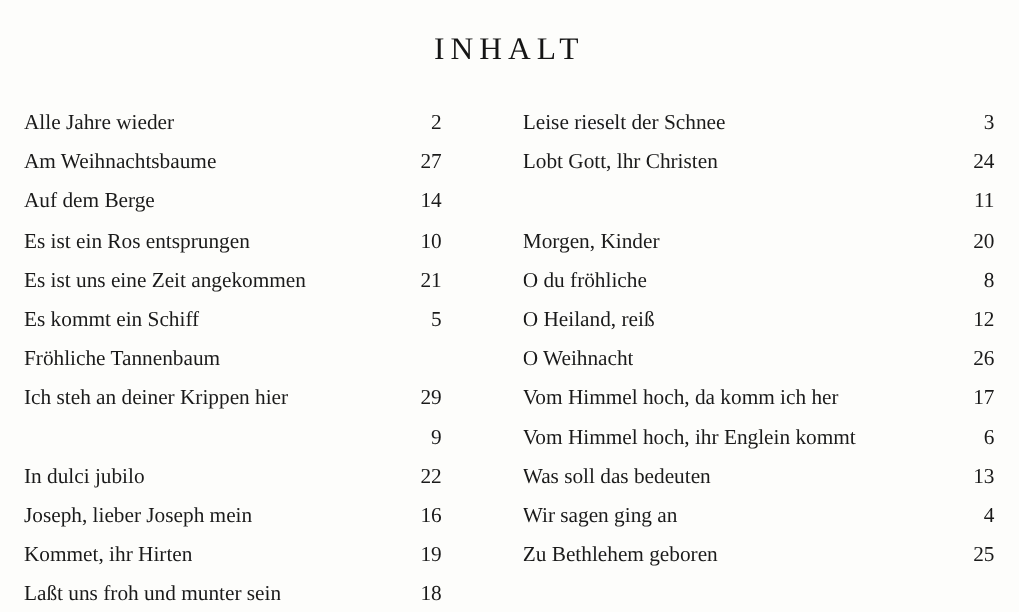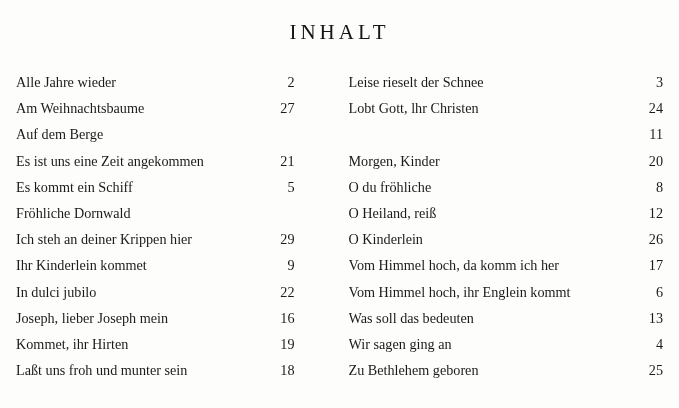--- a/index.html
+++ b/index.html
@@ -81,42 +81,47 @@
           <span class="toc-page">2</span>
         </div>
         <div class="toc-row">
           <span class="toc-title">Am Weihnachtsbaume</span>
           <span class="toc-spacer"></span>
           <span class="toc-page">27</span>
         </div>
         <div class="toc-row">
           <span class="toc-title">Auf dem Berge</span>
           <span class="toc-spacer"></span>
+          <span class="toc-page">14</span>
+        </div>
+        <div class="toc-row">
+          <span class="toc-title">Es ist ein Ros entsprungen</span>
+          <span class="toc-spacer"></span>
+          <span class="toc-page">10</span>
         </div>
         <div class="toc-row">
           <span class="toc-title">Es ist uns eine Zeit angekommen</span>
           <span class="toc-spacer"></span>
           <span class="toc-page">21</span>
         </div>
         <div class="toc-row">
           <span class="toc-title">Es kommt ein Schiff</span>
           <span class="toc-spacer"></span>
           <span class="toc-page">5</span>
         </div>
         <div class="toc-row">
-          <span class="toc-title">Fröhliche Dornwald</span>
+          <span class="toc-title">Fröhliche Tannenbaum</span>
           <span class="toc-spacer"></span>
         </div>
         <div class="toc-row">
           <span class="toc-title">Ich steh an deiner Krippen hier</span>
           <span class="toc-spacer"></span>
           <span class="toc-page">29</span>
         </div>
         <div class="toc-row">
-          <span class="toc-title">Ihr Kinderlein kommet</span>
           <span class="toc-spacer"></span>
           <span class="toc-page">9</span>
         </div>
         <div class="toc-row">
           <span class="toc-title">In dulci jubilo</span>
           <span class="toc-spacer"></span>
           <span class="toc-page">22</span>
         </div>
         <div class="toc-row">
           <span class="toc-title">Joseph, lieber Joseph mein</span>
@@ -158,21 +163,21 @@
           <span class="toc-title">O du fröhliche</span>
           <span class="toc-spacer"></span>
           <span class="toc-page">8</span>
         </div>
         <div class="toc-row">
           <span class="toc-title">O Heiland, reiß</span>
           <span class="toc-spacer"></span>
           <span class="toc-page">12</span>
         </div>
         <div class="toc-row">
-          <span class="toc-title">O Kinderlein</span>
+          <span class="toc-title">O Weihnacht</span>
           <span class="toc-spacer"></span>
           <span class="toc-page">26</span>
         </div>
         <div class="toc-row">
           <span class="toc-title">Vom Himmel hoch, da komm ich her</span>
           <span class="toc-spacer"></span>
           <span class="toc-page">17</span>
         </div>
         <div class="toc-row">
           <span class="toc-title">Vom Himmel hoch, ihr Englein kommt</span>

